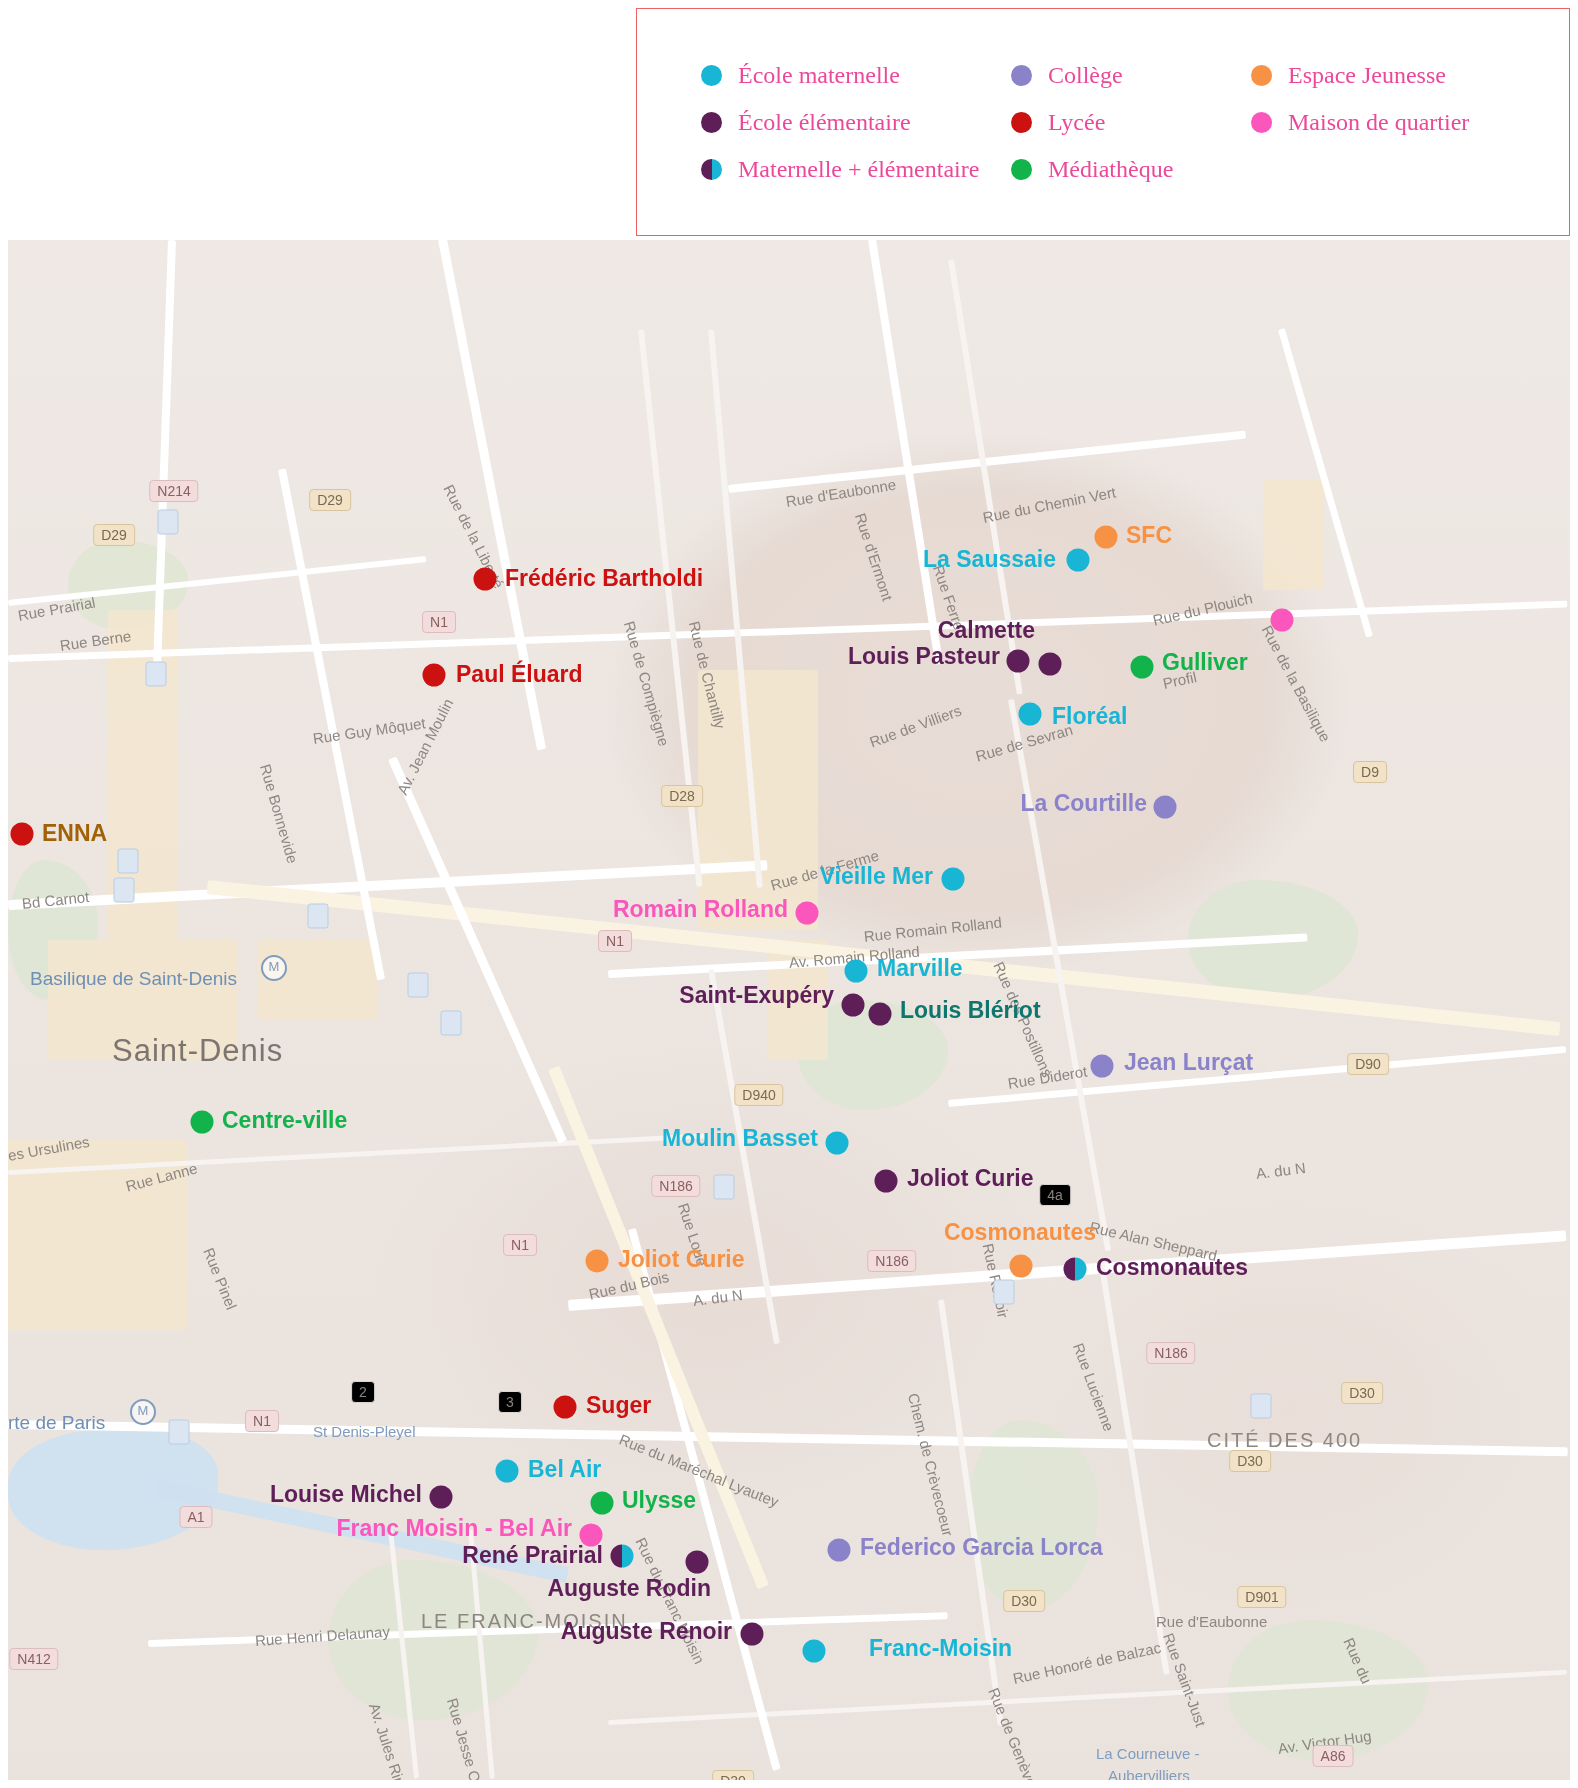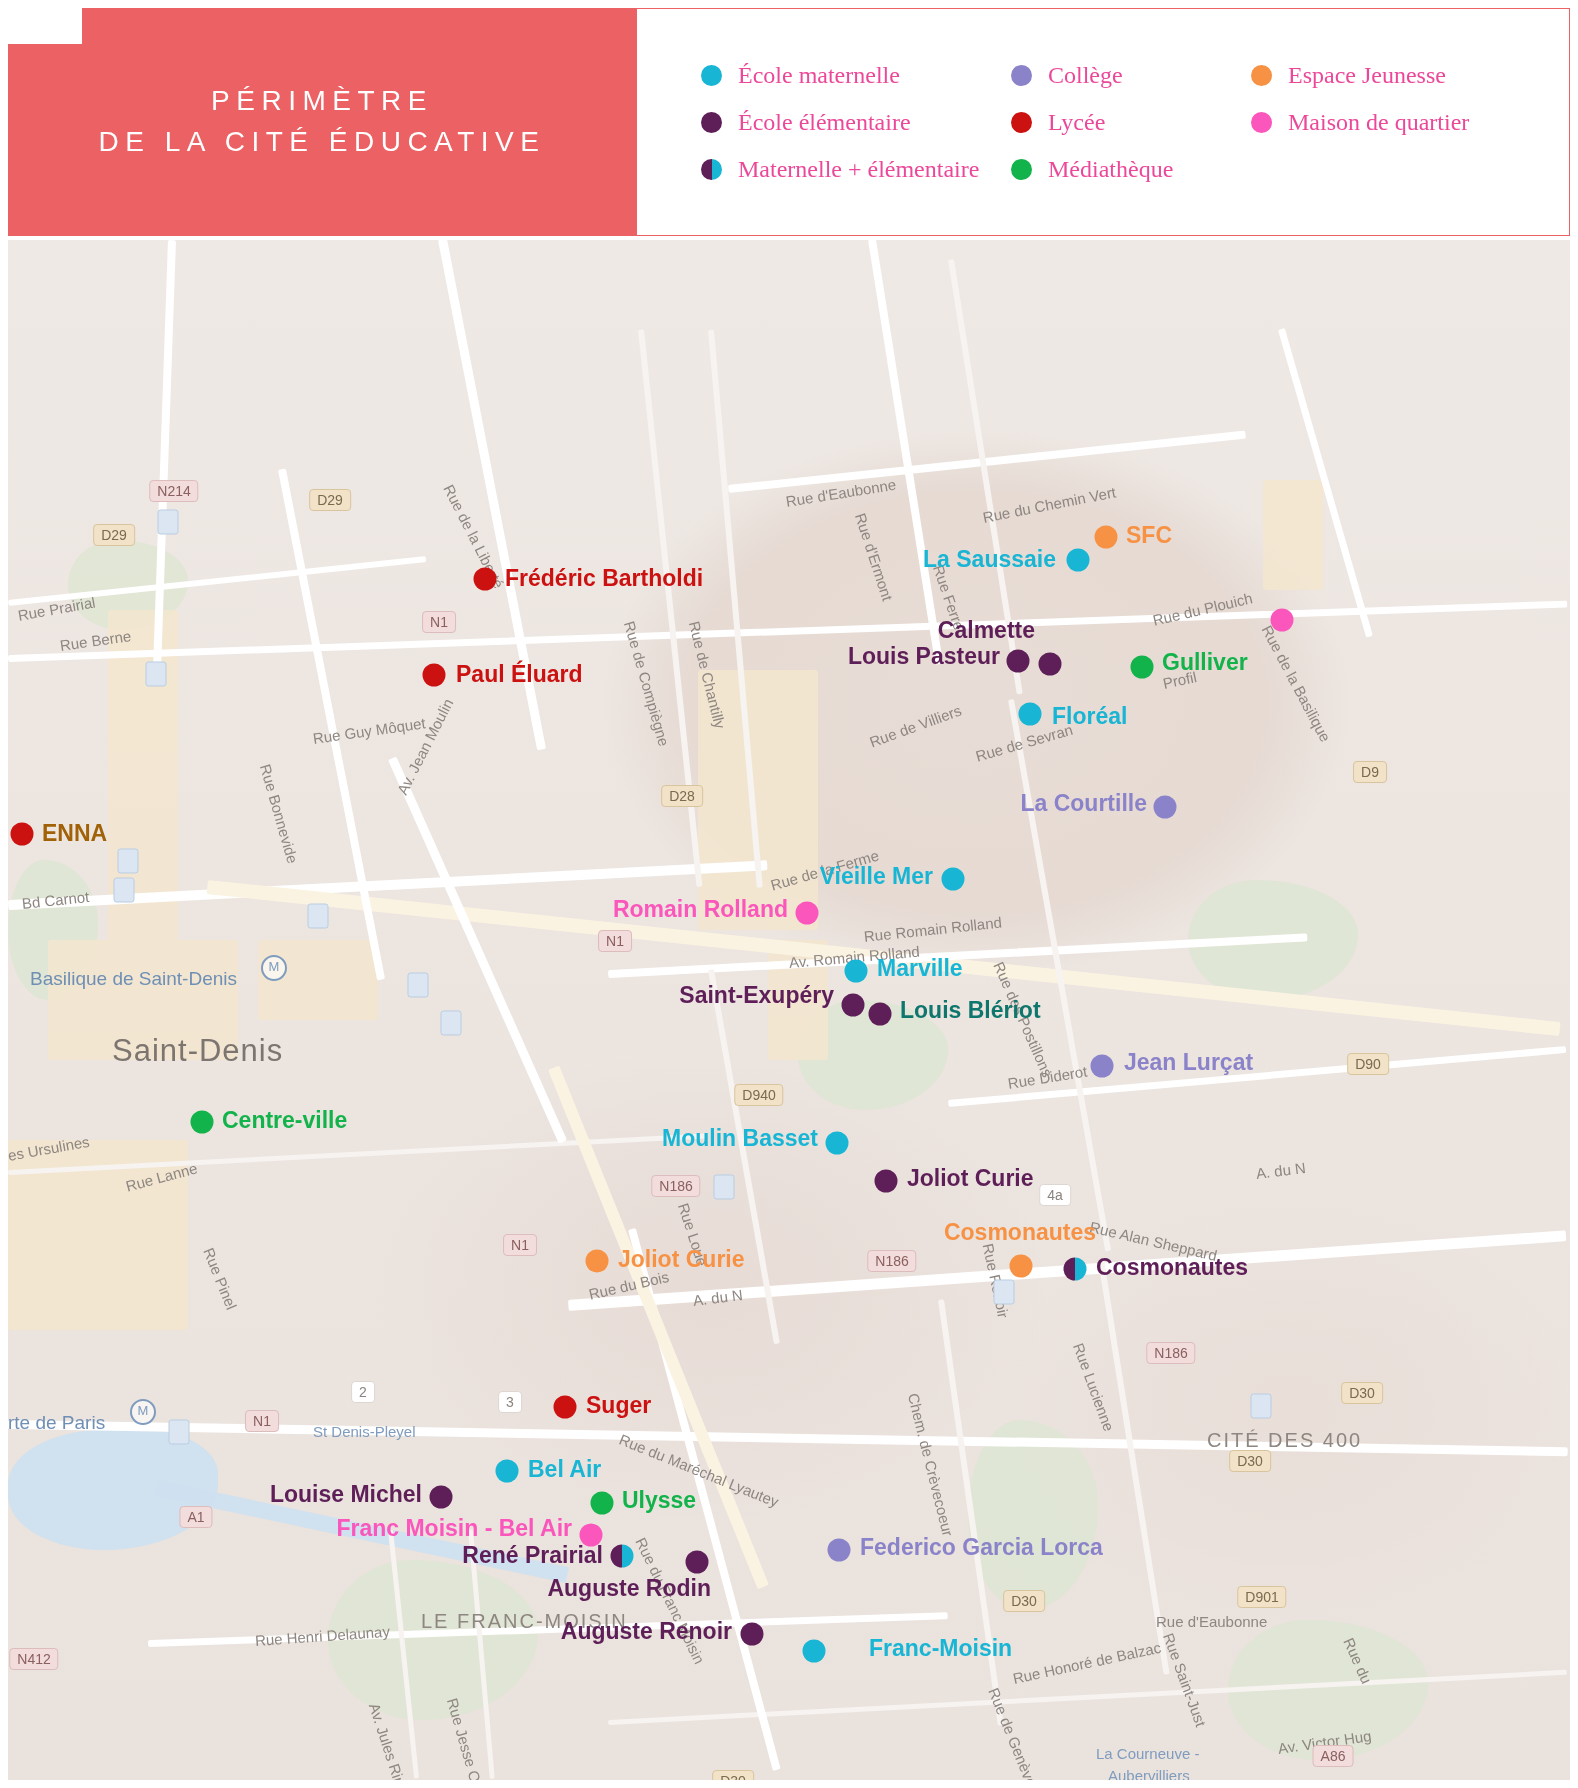--- a/index.html
+++ b/index.html
@@ -191,21 +191,21 @@
     padding: 2px 7px;
     transform: translate(-50%, -50%);
     white-space: nowrap;
   }
   .shield.pink {
     background: #f3dcdc;
     border-color: #dcbcbc;
     color: #8a6060;
   }
   .shield.plain {
-    background: #ffffff;
+    background: #000000;
     border-color: #ddd6d1;
     color: #8b837e;
   }
   .metro-icon {
     position: absolute;
     width: 22px;
     height: 22px;
     border: 2px solid #7f9cbe;
     border-radius: 50%;
     color: #7f9cbe;
@@ -375,24 +375,20 @@
         <div class="rail-icon" style="left: 310px; top: 676px;"></div>
         <div class="rail-icon" style="left: 410px; top: 745px;"></div>
         <div class="rail-icon" style="left: 443px; top: 783px;"></div>
         <div class="rail-icon" style="left: 716px; top: 947px;"></div>
         <div class="rail-icon" style="left: 996px; top: 1052px;"></div>
         <div class="rail-icon" style="left: 1253px; top: 1166px;"></div>
         <div class="rail-icon" style="left: 171px; top: 1192px;"></div>
       </div>
   </div>
 
-  <div id="title-banner">
-    <div class="line">PÉRIMÈTRE</div>
-    <div class="line">DE LA CITÉ ÉDUCATIVE</div>
-  </div>
 
   <div id="legend">
     <div id="legend-grid">
         <div class="legend-item" style="grid-area: 1 / 1;">
           <span class="legend-dot" style="background: rgb(24, 181, 212);"></span>
           <span class="legend-label">École maternelle</span>
         </div>
         <div class="legend-item" style="grid-area: 2 / 1;">
           <span class="legend-dot" style="background: rgb(94, 31, 88);"></span>
           <span class="legend-label">École élémentaire</span>

